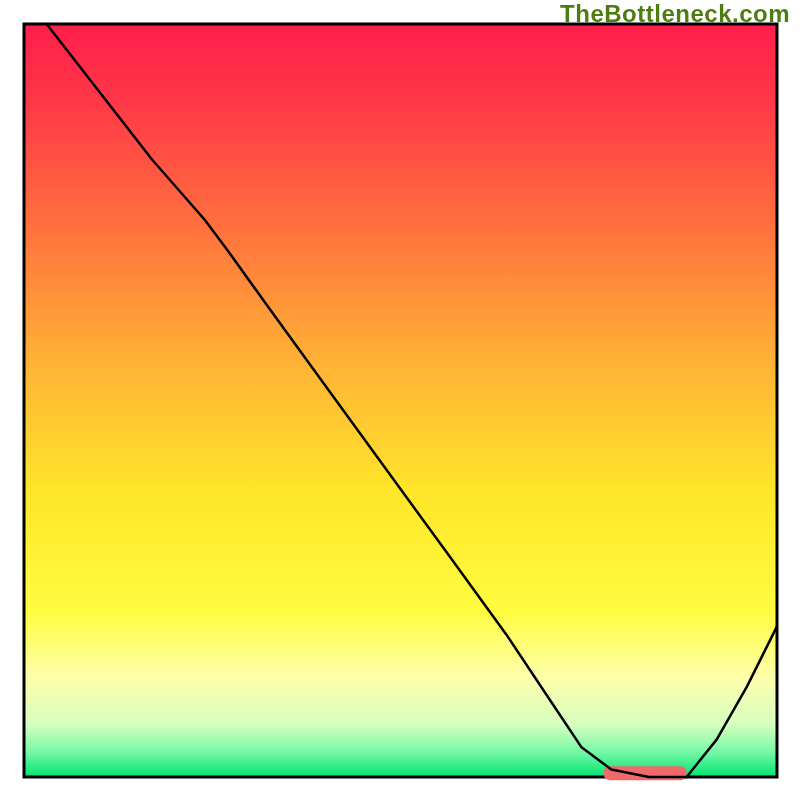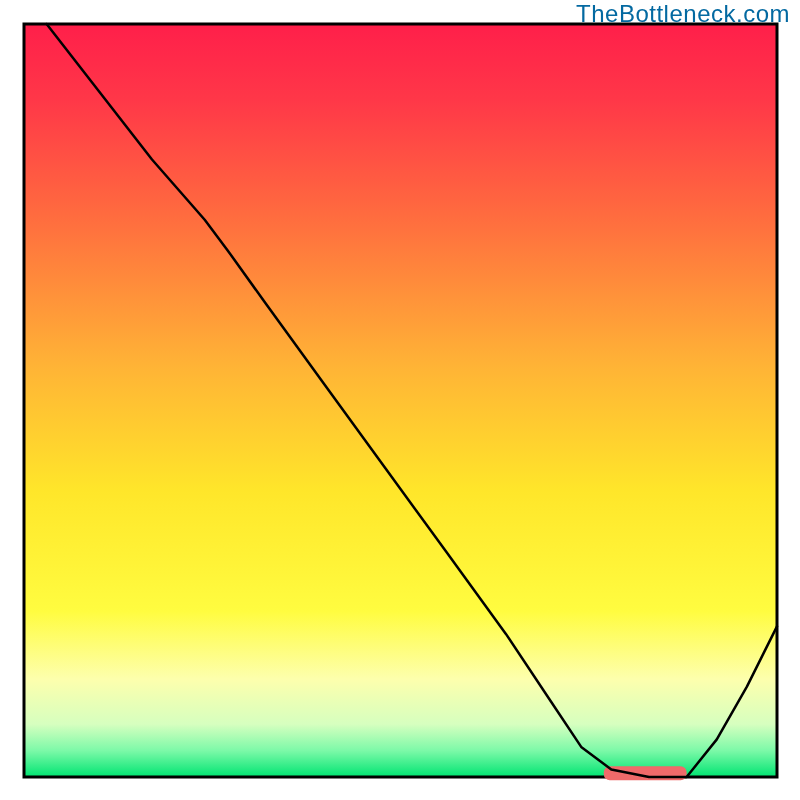--- a/index.html
+++ b/index.html
@@ -13,23 +13,23 @@
   }
   .chart-wrap {
     position: relative;
     width: 800px;
     height: 800px;
   }
   .watermark {
     position: absolute;
     top: 0;
     right: 10px;
-    color: #0369a1;
+    color: #4d7c0f;
     font-size: 24px;
-    font-weight: 400;
+    font-weight: 700;
     z-index: 5;
     letter-spacing: .5px;
   }
   svg.plot {
     position: absolute;
     left: 0;
     top: 0;
   }
 </style>
 </head>

